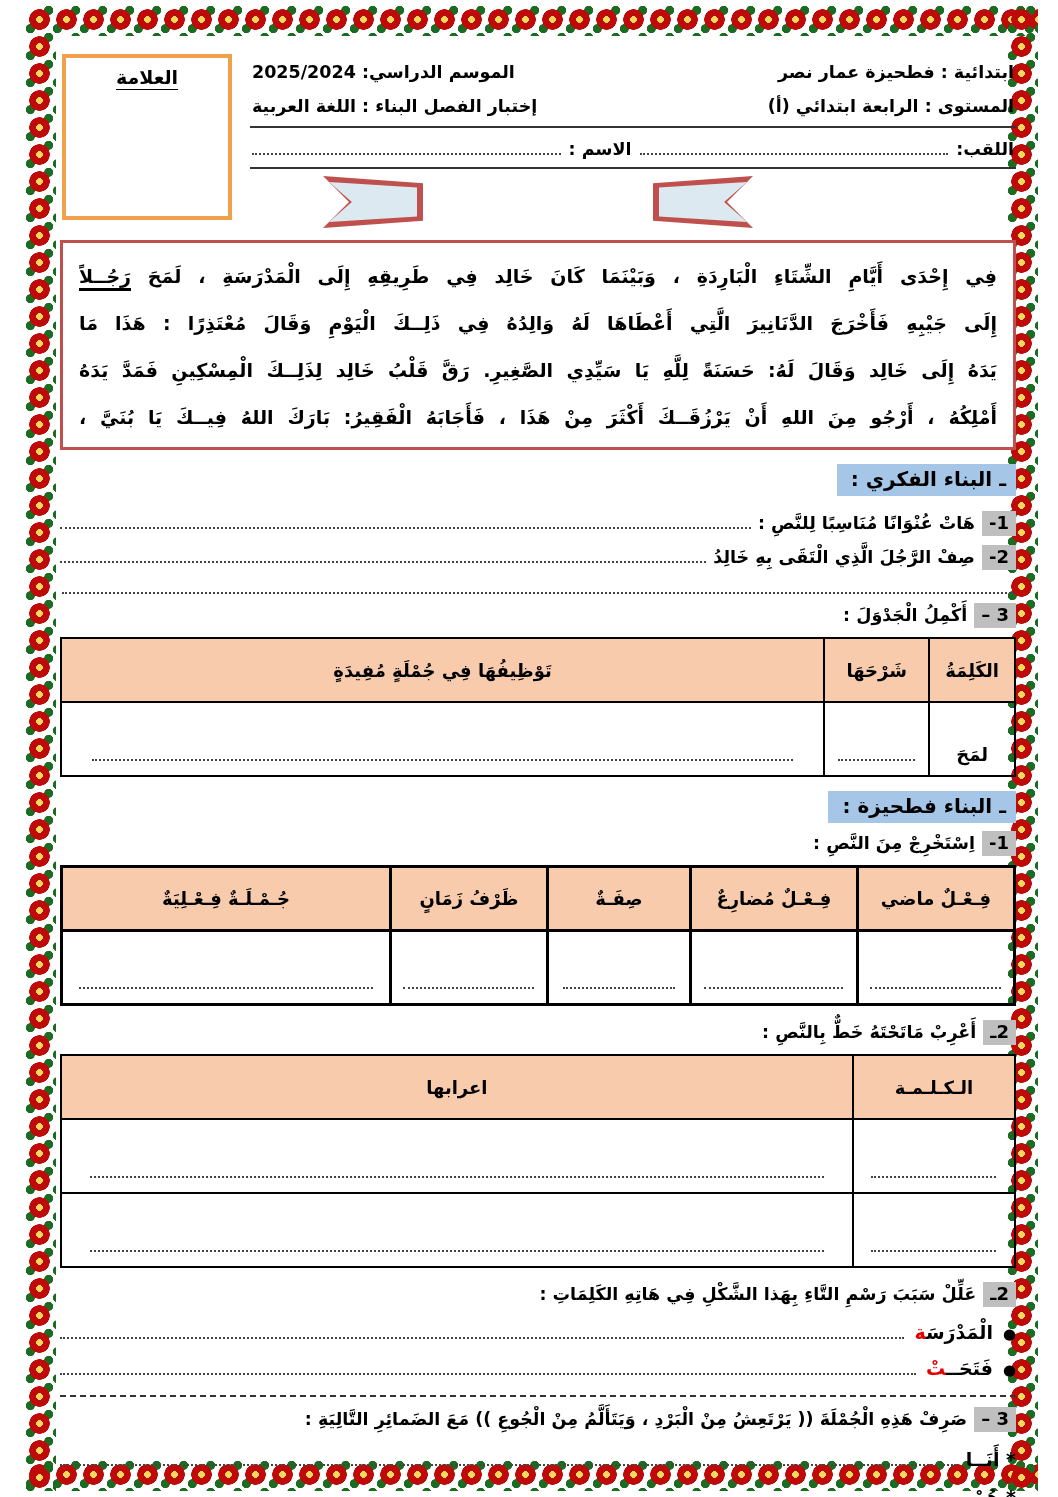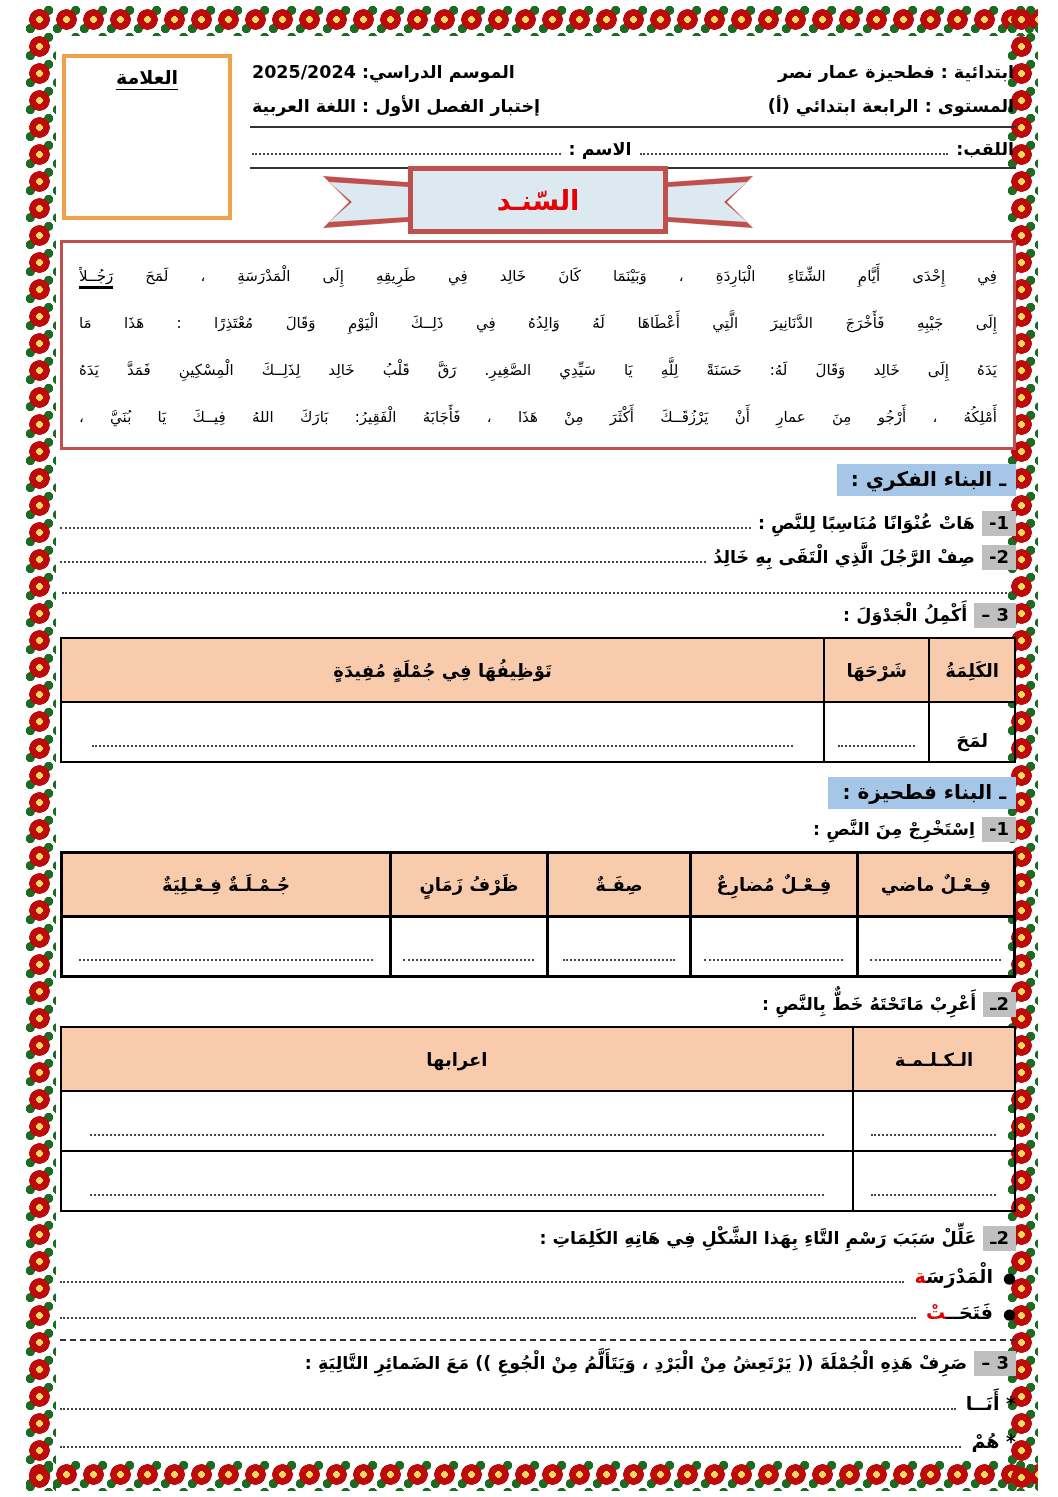--- a/index.html
+++ b/index.html
@@ -40,35 +40,35 @@
   .banner .tail.right { right:0; clip-path:polygon(100% 0, 0 14%, 0 86%, 100% 100%, 74% 50%); }
   .banner .tail.left::after, .banner .tail.right::after { content:""; position:absolute; inset:6px; background:#DCE9F0; }
   .banner .tail.left::after  { clip-path:polygon(0 0, 100% 14%, 100% 86%, 0 100%, 26% 50%); }
   .banner .tail.right::after { clip-path:polygon(100% 0, 0 14%, 0 86%, 100% 100%, 74% 50%); }
   .banner .center { position:absolute; left:85px; right:85px; top:0; bottom:0;
     background:#DCE9F0; border:5px solid #C0504D; display:flex; align-items:center; justify-content:center; }
   .banner .center span { color:#E80000; font-weight:bold; font-size:27px; letter-spacing:1px; }
 
   
   .passage { border:3.5px solid #C0504D; background:#fff; padding:10px 16px 6px 16px; margin-top:0; }
-  .pline { direction:rtl; font-weight:normal; font-size:15px; line-height:47px;
+  .pline { direction:rtl; font-weight:bold; font-size:19px; line-height:47px;
     text-align:justify; text-align-last:justify; white-space:nowrap; overflow:hidden; }
   .pline.last { text-align-last:right; }
   .useg { border-bottom:3px solid #000; padding-bottom:1px; }
   .rseg { color:#E00000; }
 
   
   .sec-title { display:inline-block; background:#A5C6E6; font-weight:bold; font-size:20px; padding:3px 10px 5px 14px; margin:14px 0 6px 0; }
   .qrow { display:flex; align-items:baseline; gap:7px; font-weight:bold; font-size:17.5px; margin:9px 0; }
   .qnum { background:#BFBFBF; padding:1px 7px 3px 7px; font-size:18px; }
   .dotline { border-bottom:2.6px dotted #444; height:14px; margin:10px 2px 6px 2px; }
 
   table { width:100%; border-collapse:collapse; direction:rtl; table-layout:fixed; }
   th { background:#F8CBAD; border:2.6px solid #000; font-weight:bold; font-size:18px; height:64px; }
-  td { border:2.6px solid #000; height:60px; text-align:center; vertical-align:bottom; padding-bottom:10px; font-weight:bold; font-size:18px; }
+  td { border:2.6px solid #000; height:74px; text-align:center; vertical-align:bottom; padding-bottom:10px; font-weight:bold; font-size:18px; }
   .t-extract th, .t-extract td { border-width:3px; }
   td .dots { height:0.4em; }
 
   .bullet-row { display:flex; align-items:baseline; gap:10px; font-weight:bold; font-size:19px; margin:14px 0; }
   .bullet { font-size:15px; }
   .sep { border-top:2.6px dashed #333; margin:16px 0 10px 0; }
   .pron-row { display:flex; align-items:baseline; gap:10px; font-weight:bold; font-size:19px; margin:16px 0; }
 </style>
 </head>
 <body>
@@ -86,45 +86,42 @@
       <div class="mark-box">
         <span>العلامة</span>
       </div>
       <div class="header-text">
         <div class="hrow">
           <span>ابتدائية : فطحيزة عمار نصر</span>
           <span>الموسم الدراسي: 2025/2024</span>
         </div>
         <div class="hrow hline">
           <span>المستوى : الرابعة ابتدائي (أ)</span>
-          <span>إختبار الفصل الأول :  اللغة العربية</span>
+          <span>إختبار الفصل البناء :  اللغة العربية</span>
         </div>
         <div class="name-row hline">
           <span>اللقب:</span>
           <span class="dots grow"></span>
           <span>الاسم :</span>
           <span class="dots grow"></span>
         </div>
       </div>
 
       <div class="banner">
         <div class="tail left"></div>
         <div class="tail right"></div>
-        <div class="center">
-          <span>السّنـد</span>
-        </div>
       </div>
     </div>
 
     <div class="passage">
       <div>
           <div class="pline"><span>فِي  إِحْدَى أَيَّامِ الشِّتَاءِ الْبَارِدَةِ ، وَبَيْنَمَا كَانَ خَالِد فِي طَرِيقِهِ إِلَى الْمَدْرَسَةِ ،  لَمَحَ </span><span class="useg">رَجُــلاً</span></div>
           <div class="pline"><span>إِلَى جَيْبِهِ فَأَخْرَجَ الدَّنَانِيرَ الَّتِي أَعْطَاهَا لَهُ وَالِدُهُ فِي ذَلِــكَ الْيَوْمِ وَقَالَ مُعْتَذِرًا : هَذَا مَا</span></div>
           <div class="pline"><span>يَدَهُ إِلَى خَالِد وَقَالَ لَهُ: حَسَنَةً لِلَّهِ يَا سَيِّدِي الصَّغِيرِ.  رَقَّ قَلْبُ خَالِد لِذَلِــكَ الْمِسْكِينِ فَمَدَّ يَدَهُ</span></div>
-          <div class="pline"><span>أَمْلِكُهُ ، أَرْجُو مِنَ عمارِ أَنْ يَرْزُقَــكَ أَكْثَرَ مِنْ هَذَا ، فَأَجَابَهُ الْفَقِيرُ: بَارَكَ اللهُ فِيــكَ يَا بُنَيَّ ،</span></div>
+          <div class="pline"><span>أَمْلِكُهُ ، أَرْجُو مِنَ اللهِ أَنْ يَرْزُقَــكَ أَكْثَرَ مِنْ هَذَا ، فَأَجَابَهُ الْفَقِيرُ: بَارَكَ اللهُ فِيــكَ يَا بُنَيَّ ،</span></div>
         </div>
     </div>
 
     <div>
       <div class="sec-title">ـ البناء الفكري  :</div>
     </div>
 
     <div class="qrow">
       <span class="qnum">1-</span>
       <span>هَاتْ عُنْوَانًا مُنَاسِبًا لِلنَّصِ :</span>

